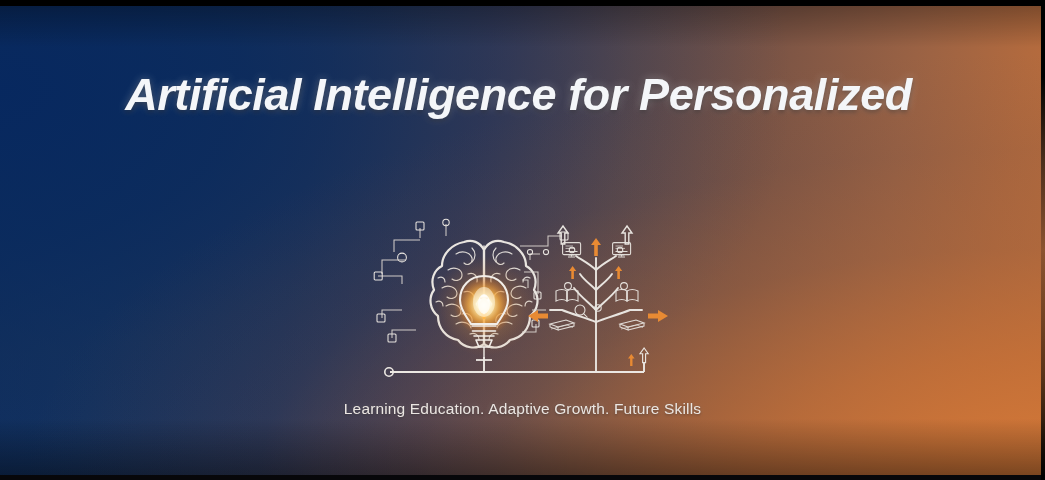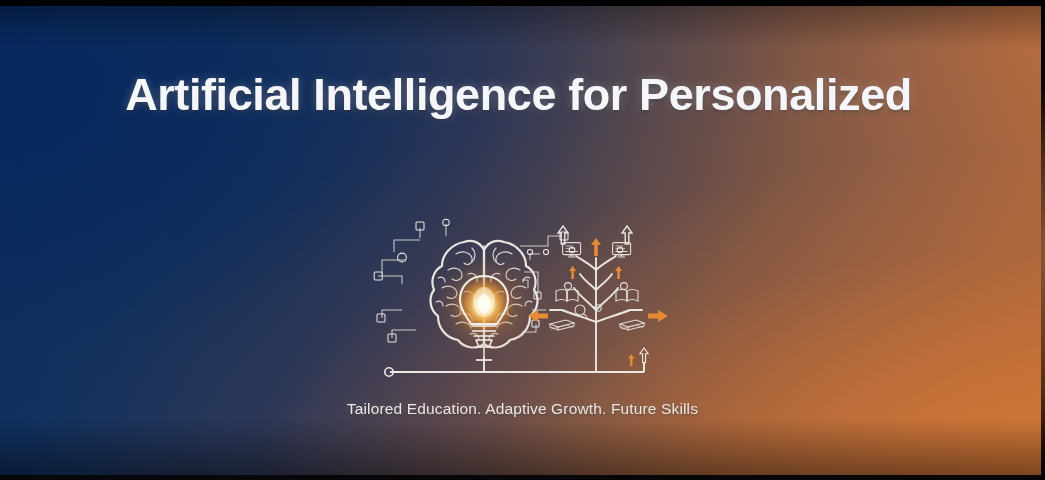--- a/index.html
+++ b/index.html
@@ -87,21 +87,21 @@
   }
   .title-line {
     color: #f4f6f9;
     font-size: 45px;
     font-weight: bold;
     letter-spacing: -0.4px;
     line-height: 54px;
     text-shadow: 0 0 9px rgba(255,255,255,0.30),
                  0 2px 5px rgba(0,0,0,0.45);
   }
-  .title-l1 { padding-right: 8px; }
+  .title-l1 { padding-right: 8px; font-style: italic; }
   .title-l2 { }
 
   
   .tagline {
     position: absolute;
     left: 0; top: 400px;
     width: 1045px;
     text-align: center;
     color: #ebe6e2;
     font-size: 15.5px;
@@ -373,18 +373,18 @@
       </g>
       <circle cx="17" cy="158" r="4.2" fill="none" stroke="#ece8e3" stroke-width="1.6"></circle>
       <path d="M104 146 L120 146" stroke="#ece8e3" stroke-width="1.8"></path>
     </svg>
   </div>
 
   <div class="title-wrap">
     <div class="title-line title-l1">Artificial Intelligence for Personalized</div>
   </div>
 
-  <div class="tagline">Tailored Education. Adaptive Growth. Future Skills</div>
+  <div class="tagline">Learning Education. Adaptive Growth. Future Skills</div>
 
   <div class="edge-top"></div>
   <div class="edge-bottom"></div>
   <div class="edge-right"></div>
 </div>
 
 </body></html>

